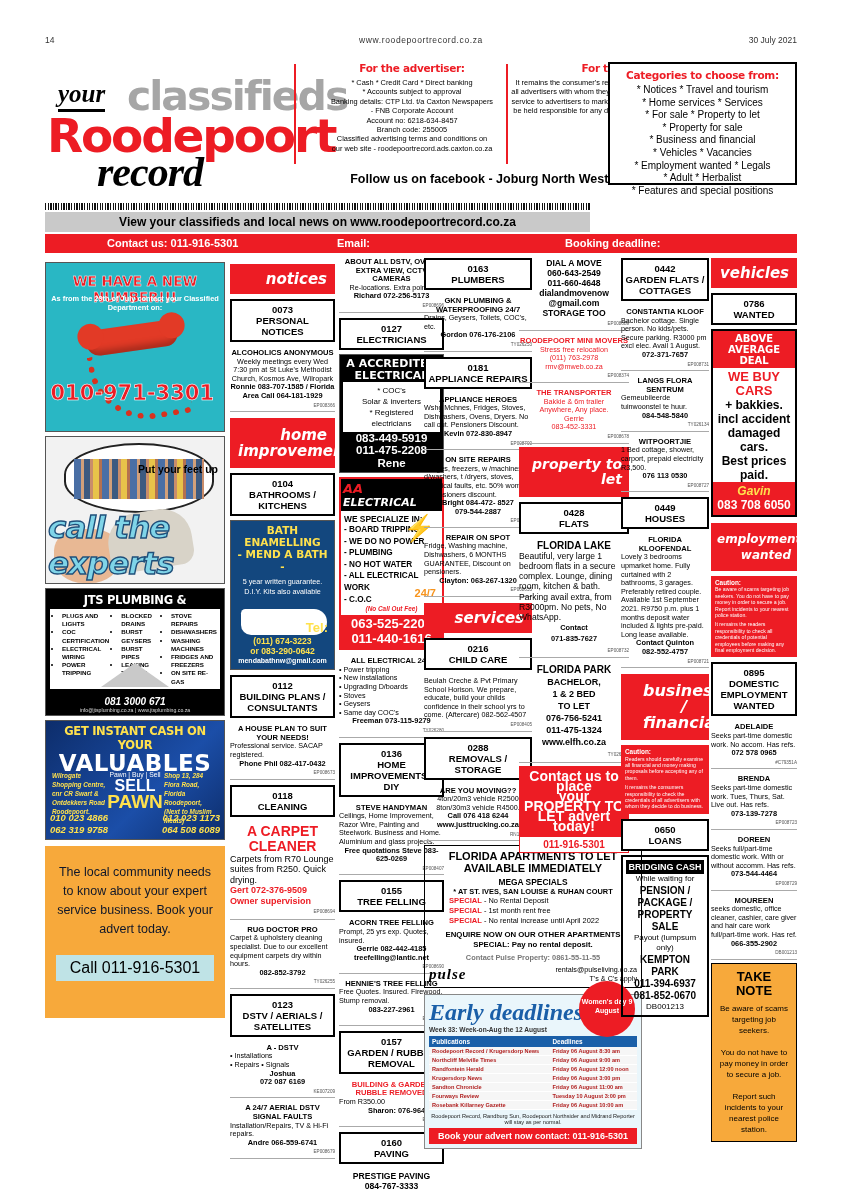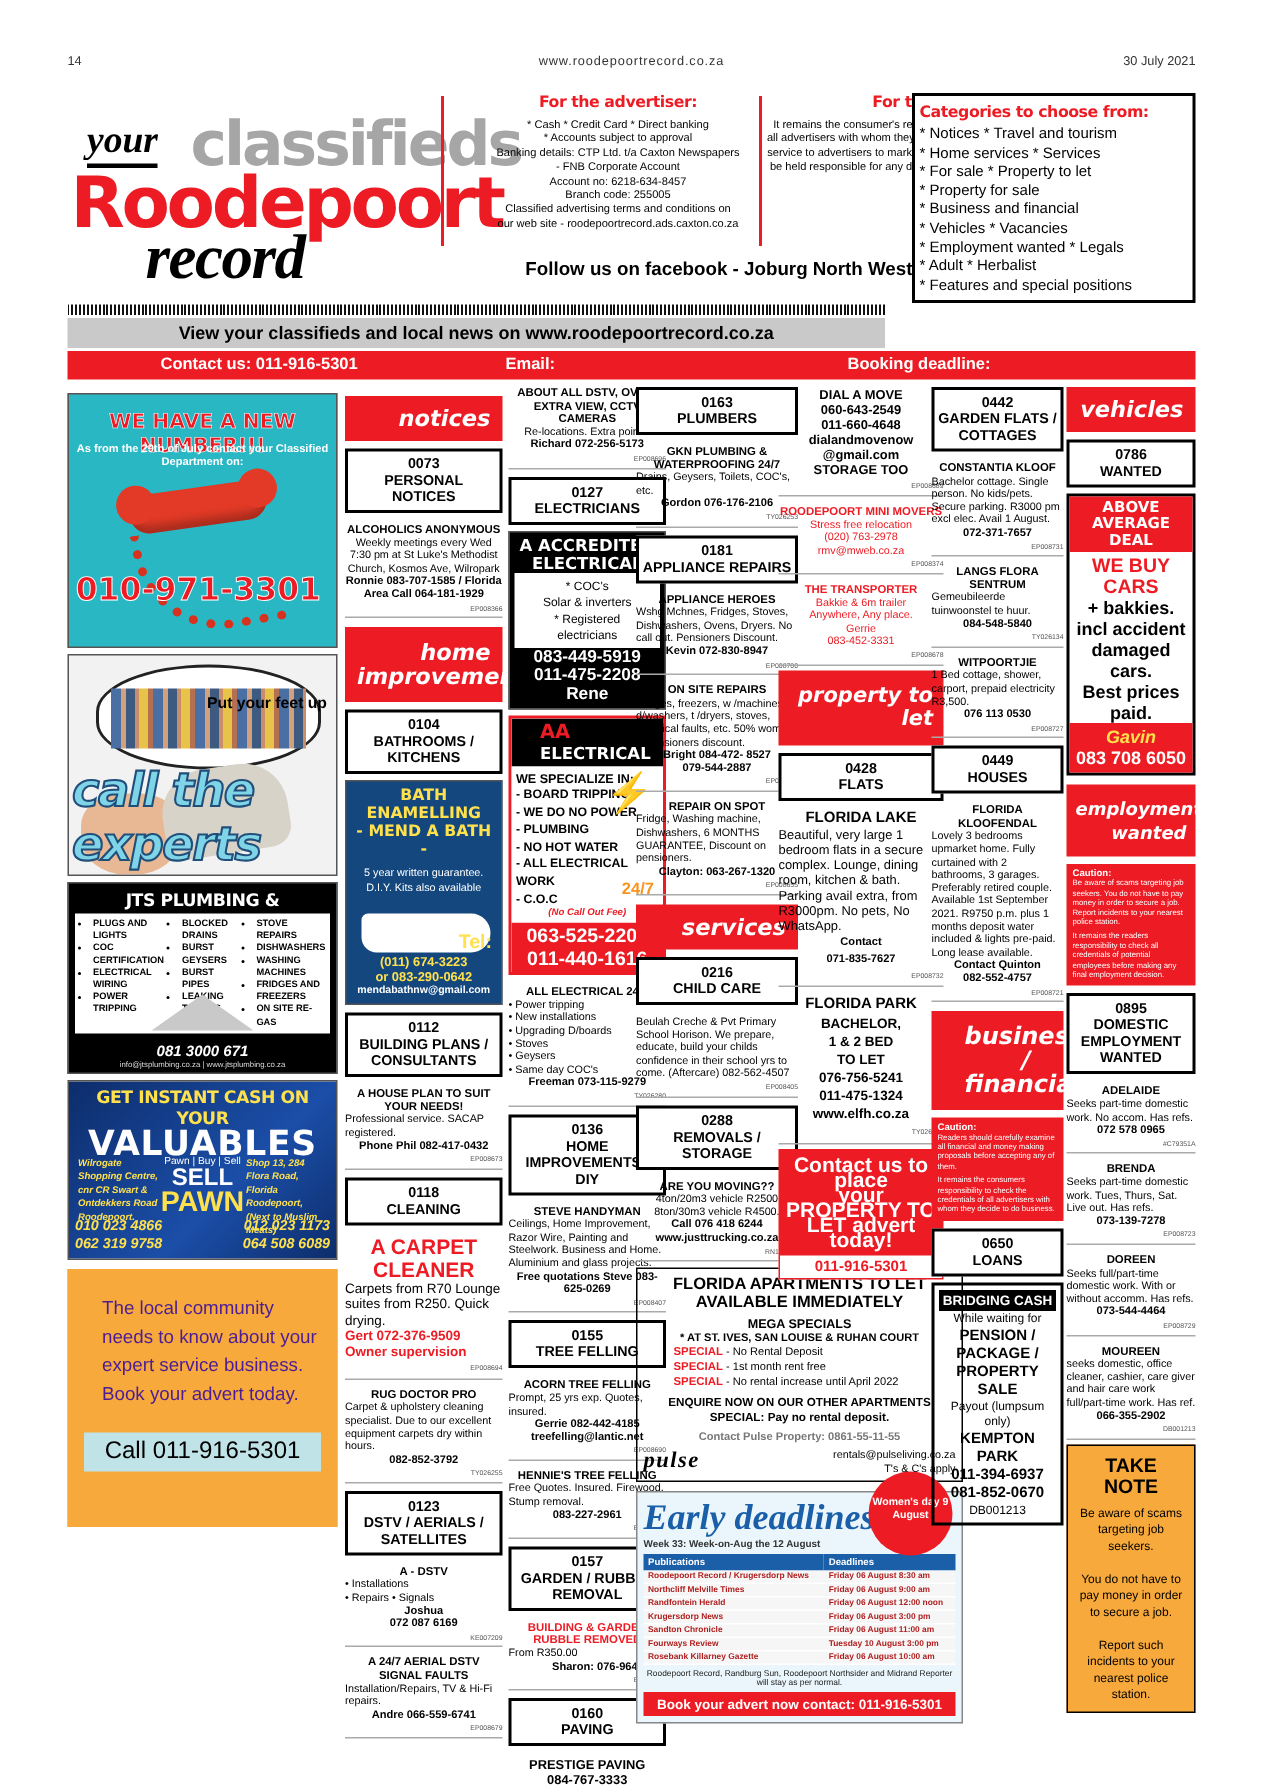--- a/index.html
+++ b/index.html
@@ -37,22 +37,22 @@
 
   .adv-col { position:absolute; top:2px; width:226px; text-align:center; }
   .adv-col.a { left:254px; }
   .adv-col.b { left:466px; }
   .adv-head { color:#ed1c24; font-weight:bold; font-size:10.5px; margin-bottom:4px;
               font-family:"DejaVu Sans", sans-serif; letter-spacing:-.3px;}
   .adv-body { font-size:7.4px; line-height:9.4px; }
   .fb-line { position:absolute; left:254px; top:112px; width:430px; text-align:center;
              font-size:12.5px; font-weight:bold; }
 
-  .cats { position:absolute; left:608px; top:62px; width:189px; height:140px;
-          border:2px solid #000; background:#fff; text-align:left; padding:5px 3px; }
+  .cats { position:absolute; left:608px; top:62px; width:189px; height:123px;
+          border:2px solid #000; background:#fff; text-align:center; padding:5px 3px; }
   .cats-head { color:#ed1c24; font-weight:bold; font-size:10.5px;
                font-family:"DejaVu Sans", sans-serif; margin-bottom:3px; letter-spacing:-.3px;}
   .cats-body { font-size:10px; line-height:12.6px; }
 
   .dotrule { position:absolute; left:45px; top:203px; width:545px; height:7px;
              background: repeating-linear-gradient(to right,#111 0 1.3px,#fff 1.3px 2.6px); }
 
   .greybar { position:absolute; left:45px; top:212px; width:545px; height:20px;
              background:#c9c9c9; text-align:center; font-size:12px; font-weight:bold;
              line-height:20px; }
@@ -153,21 +153,21 @@
                text-align:center; }
   .pawn .mid .pbs { font-size:6.8px; color:#fff; }
   .pawn .mid .sell { font-size:16px; font-weight:bold; color:#fff; line-height:15px; }
   .pawn .mid .pw { font-size:19px; font-weight:bold; color:#ffe14d; line-height:17px; }
   .pawn .nums { position:absolute; left:4px; right:4px; bottom:3px; font-size:9.5px;
                 font-weight:bold; font-style:italic; color:#ffe14d; }
   .pawn .nums .row { display:flex; justify-content:space-between; line-height:12px; }
 
   .orange-box { background:#f7a93b; border:1px solid #f7a93b; height:172px;
                 margin-top:6px; padding:16px 10px; }
-  .orange-box .t { font-size:12.5px; line-height:19px; text-align:left; color:#4c1d95;margin-left:12px; }
+  .orange-box .t { font-size:12.5px; line-height:19px; text-align:center; color:#0f172a; }
   .orange-box .cta { background:#bfe3e6; text-align:center; font-size:16px;
                      padding:4px; margin-top:16px; }
 
   
   .bath { background:#13477e; color:#fff; height:150px; position:relative; padding:3px; }
   .bath .h { text-align:center; font-weight:bold; font-size:10.5px; color:#ffe14d;
              line-height:12px; font-family:"DejaVu Sans", sans-serif; }
   .bath .g { text-align:center; font-size:7.2px; line-height:10px; margin-top:5px; }
   .bath .tub { position:absolute; left:10px; bottom:34px; width:86px; height:26px;
                background:#fff; border-radius:6px 18px 18px 14px; }
@@ -180,21 +180,21 @@
   
   .acc { background:#000; color:#fff; text-align:center; padding:3px; }
   .acc .h { font-weight:bold; font-size:11px; line-height:12px;
             font-family:"DejaVu Sans", sans-serif; }
   .acc .w { background:#fff; color:#000; font-size:8px; line-height:11px; padding:3px 0; }
   .acc .n { font-weight:bold; font-size:11.5px; line-height:12.5px; color:#fff; }
 
   
   .aae { border:2px solid #ed1c24; }
   .aae .top { background:#000; color:#fff; font-weight:bold; font-size:11px;
-              padding:2px 19px; font-family:"DejaVu Sans", sans-serif; }
+              padding:2px 2px; font-family:"DejaVu Sans", sans-serif;font-style:italic; }
   .aae .top .aa { color:#ed1c24; font-size:13px; }
   .aae .mid { background:#fff; padding:3px; position:relative; }
   .aae ul { margin:0; padding:0; list-style:none; font-weight:bold; font-size:8.2px;
             line-height:11.6px; }
   .aae ul li:before { content:"- "; }
   .aae .bolt { position:absolute; right:6px; top:4px; color:#ffcc00; font-size:26px;
                line-height:26px; }
   .aae .t247 { position:absolute; right:6px; bottom:16px; color:#f7941d;
                font-weight:bold; font-size:11px; }
   .aae .nocall { text-align:center; color:#ed1c24; font-size:6.4px; font-weight:bold;
@@ -743,21 +743,21 @@
       <div style="font-weight:bold; white-space:pre-line">060-643-2549
 011-660-4648
 dialandmovenow
 @gmail.com
 STORAGE TOO</div>
       <span class="ref">EP008689</span>
     </div>
     <div class="ad red" style="font-size:7.2px">
       <div style="font-weight:bold; font-size:7.6px">ROODEPOORT MINI MOVERS</div>
       <div style="white-space:pre-line">Stress free relocation
-(020) 763-2978
+(011) 763-2978
 rmv@mweb.co.za</div>
       <span class="ref">EP008374</span>
     </div>
     <div class="ad red" style="font-size:7.2px">
       <div style="font-weight:bold; font-size:7.6px">THE TRANSPORTER</div>
       <div style="white-space:pre-line">Bakkie &amp; 6m trailer
 Anywhere, Any place.
 Gerrie
 083-452-3331</div>
       <span class="ref">EP008678</span>

